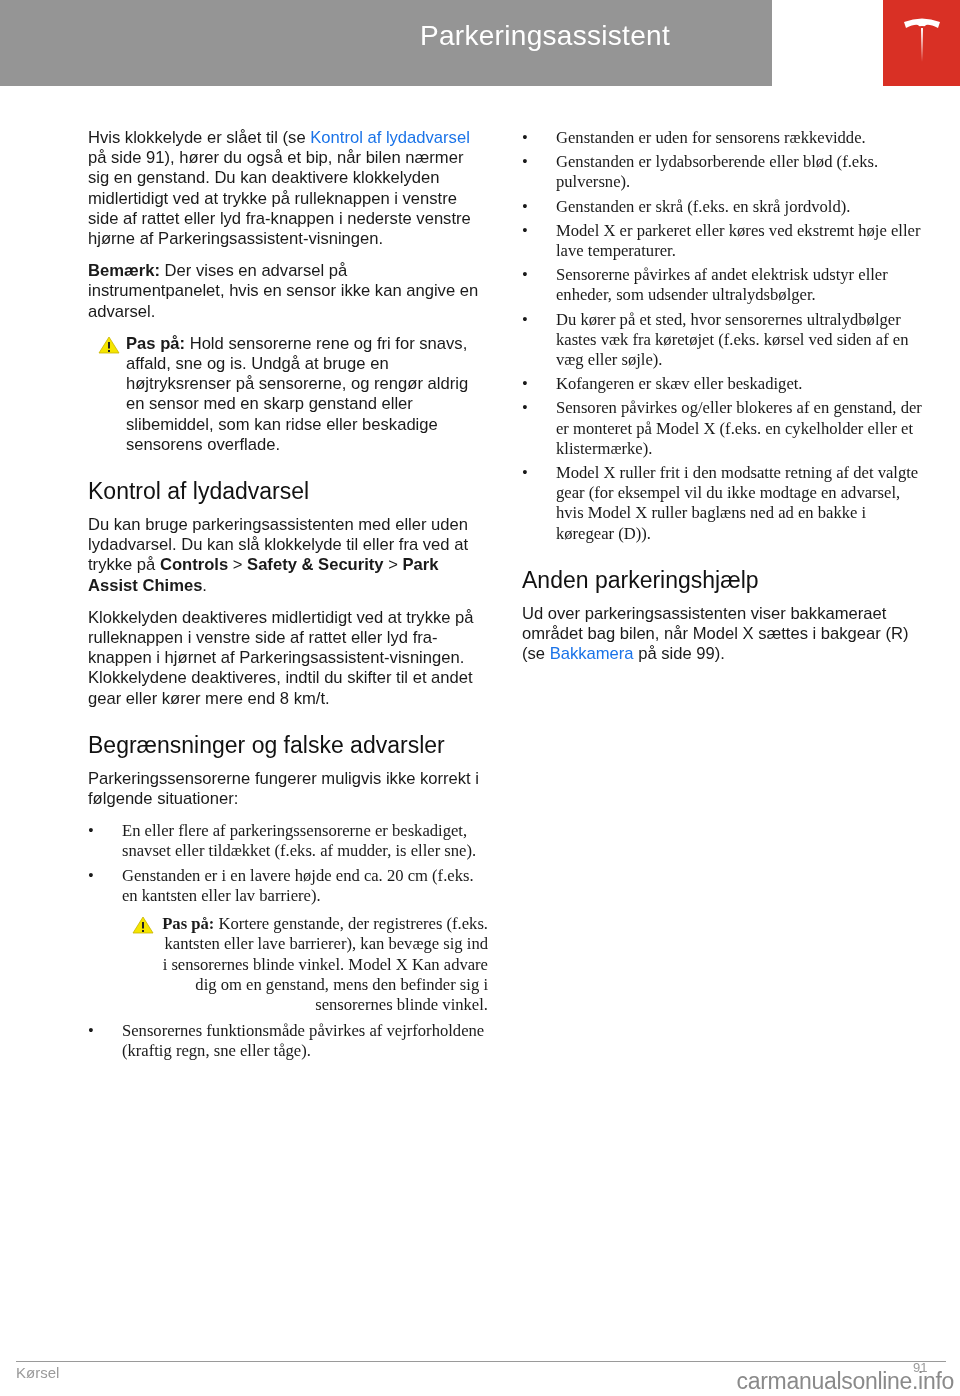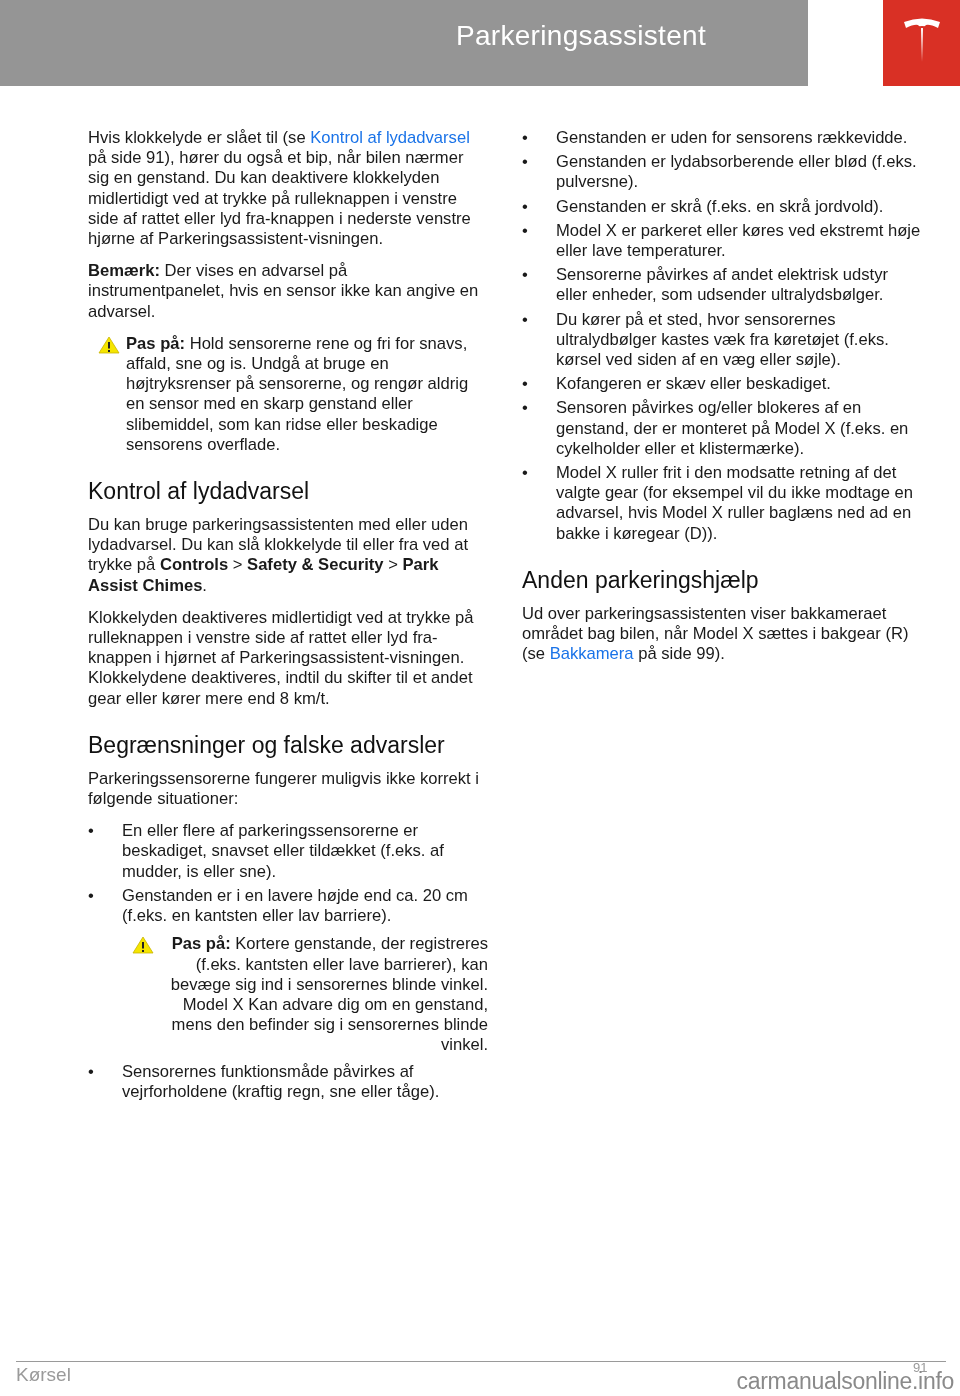--- a/index.html
+++ b/index.html
@@ -4,21 +4,20 @@
 <style>
   html, body { margin: 0; padding: 0; }
   body {
     width: 960px; height: 1396px; position: relative; overflow: hidden;
     background: #ffffff; color: #1a1a1a;
     font-family: "Liberation Sans", "DejaVu Sans", sans-serif;
   }
   .header {
     position: absolute; left: 0; top: 0; width: 772px; height: 86px;
     background: #959595;
-    padding-left: 36px;
   }
   .header-title {
     position: absolute; right: 102px; top: 20px;
     color: #ffffff; font-size: 28px; letter-spacing: 0.3px;
   }
   .logo-box {
     position: absolute; left: 883px; top: 0; width: 77px; height: 86px;
     background: #d93025;
   }
   .logo-box svg { position: absolute; left: 19px; top: 16px; }
@@ -36,33 +35,33 @@
     font-size: 23px; font-weight: normal; margin: 22px 0 10px 0; color: #111;
     line-height: 28px;
   }
 
   .warn {
     position: relative; padding-left: 38px; margin: 6px 0 14px 0;
   }
   .warn .warn-icon { position: absolute; left: 10px; top: 2px; }
   .warn p { margin: 0; }
 
-  ul.bullets { list-style: none; padding: 0; margin: 0 0 8px 0; }
+  ul.bullets { list-style: none; padding: 0; margin: 0 0 8px 0; font-family: Liberation Serif, serif; }
   ul.bullets > li { position: relative; padding-left: 34px; margin-bottom: 4px; }
   ul.bullets > li::before {
     content: "•"; position: absolute; left: 0; top: 0;
   }
   ul.bullets .warn { margin-top: 8px; margin-bottom: 6px; text-align: right; }
 
   .footer-line {
     position: absolute; left: 16px; top: 1361px; width: 930px; height: 1px;
     background: #9a9a9a;
   }
   .footer-left {
-    position: absolute; left: 16px; top: 1364px; font-size: 19px; color: #9a9a9a;
+    position: absolute; left: 16px; top: 1364px; font-size: 15px; color: #9a9a9a;
   }
   .footer-page {
     position: absolute; left: 913px; top: 1360px; font-size: 13px; color: #9a9a9a;
   }
   .watermark {
     position: absolute; right: 6px; top: 1368px; font-size: 23px; color: #8a8a8a;
     font-family: "Liberation Sans", sans-serif; letter-spacing: -0.3px; text-align: center;
   }
 </style>
 </head>

